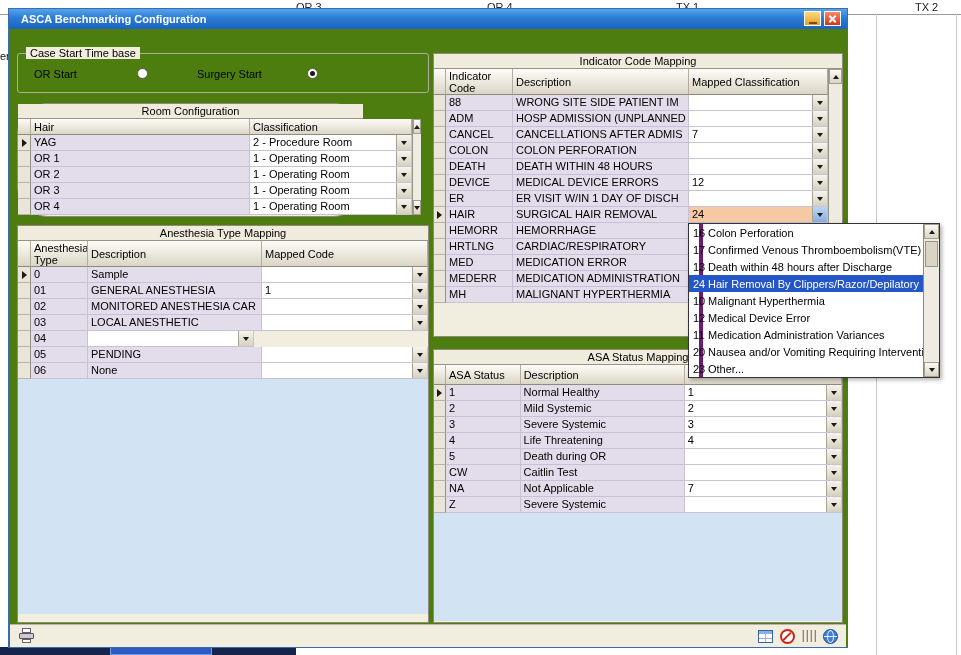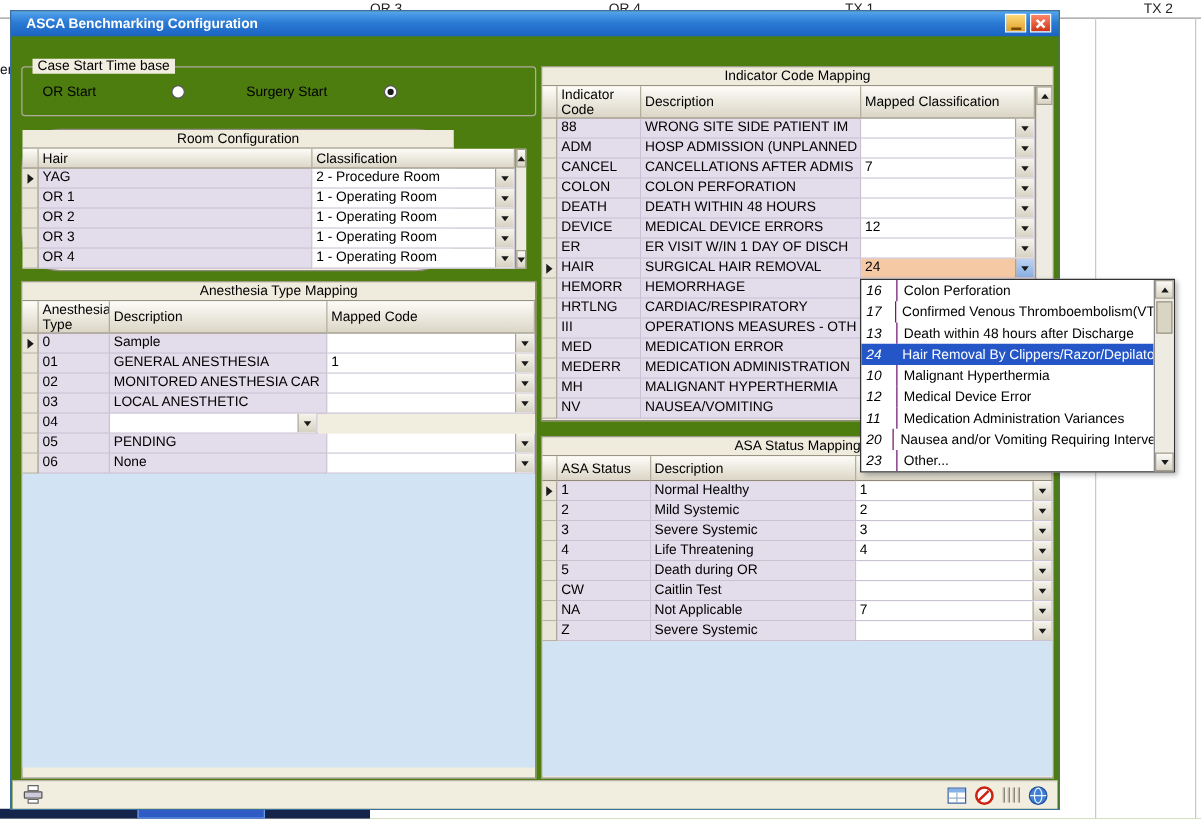--- a/index.html
+++ b/index.html
@@ -90,22 +90,22 @@
   .at-sel{width:13px;} .at1{width:57px;}  .at2{width:174px;} .at3{width:166px;}
   .ic-sel{width:12px;} .ic1{width:67px;}  .ic2{width:176px;} .ic3{width:139px;}
   .as-sel{width:12px;} .as1{width:75px;}  .as2{width:165px;} .as3{width:158px;}
 
   
   .dropdown { position:absolute; left:679px; top:214px; width:252px; height:155px;
               background:#fff; border:1px solid #333; z-index:30; display:flex;
               box-shadow:2px 2px 4px rgba(0,0,0,.3); }
   .dd-body { flex:1; overflow:hidden; }
   .dd-row { height:17px; display:flex; align-items:center; white-space:nowrap; }
-  .dd-code { width:29px; padding-left:4px; border-right:1px solid #701a75; height:100%;
-             display:flex; align-items:center;font-style:italic; }
+  .dd-code { width:14px; padding-left:4px; border-right:4px solid #701a75; height:100%;
+             display:flex; align-items:center; }
   .dd-label { padding-left:5px; overflow:hidden; }
   .dd-row.selected { background:#2456c8; color:#fff; }
   .dd-row.selected .dd-code { border-right-color:transparent; }
   .dd-scroll { width:16px; border-left:1px solid #8a8a8a; background:#eeebe2;
                display:flex; flex-direction:column; }
 
   
   .bottombar { position:absolute; left:1px; right:1px; bottom:0; height:23px;
                border-top:1px solid #b8b4a8; display:flex; align-items:center;
                padding:0 8px; background:#f1eddf; }
@@ -455,31 +455,20 @@
           <div class="cell ic2">CARDIAC/RESPIRATORY</div>
           <div class="cell combo ic3">
               <span class="combo-text"></span>
               <span class="combo-btn">
                 <span class="tri-down"></span>
               </span>
             </div>
         </div>
         <div class="grow">
           <div class="cell sel ic-sel"></div>
-          <div class="cell ic1">III</div>
-          <div class="cell ic2">OPERATIONS MEASURES - OTH</div>
-          <div class="cell combo ic3">
-              <span class="combo-text"></span>
-              <span class="combo-btn">
-                <span class="tri-down"></span>
-              </span>
-            </div>
-        </div>
-        <div class="grow">
-          <div class="cell sel ic-sel"></div>
           <div class="cell ic1">MED</div>
           <div class="cell ic2">MEDICATION ERROR</div>
           <div class="cell combo ic3">
               <span class="combo-text"></span>
               <span class="combo-btn">
                 <span class="tri-down"></span>
               </span>
             </div>
         </div>
         <div class="grow">
@@ -490,31 +479,20 @@
               <span class="combo-text"></span>
               <span class="combo-btn">
                 <span class="tri-down"></span>
               </span>
             </div>
         </div>
         <div class="grow">
           <div class="cell sel ic-sel"></div>
           <div class="cell ic1">MH</div>
           <div class="cell ic2">MALIGNANT HYPERTHERMIA</div>
-          <div class="cell combo ic3">
-              <span class="combo-text"></span>
-              <span class="combo-btn">
-                <span class="tri-down"></span>
-              </span>
-            </div>
-        </div>
-        <div class="grow">
-          <div class="cell sel ic-sel"></div>
-          <div class="cell ic1">NV</div>
-          <div class="cell ic2">NAUSEA/VOMITING</div>
           <div class="cell combo ic3">
               <span class="combo-text"></span>
               <span class="combo-btn">
                 <span class="tri-down"></span>
               </span>
             </div>
         </div>
       </div>
       <div class="vscroll">
         <div class="sb-btn">

